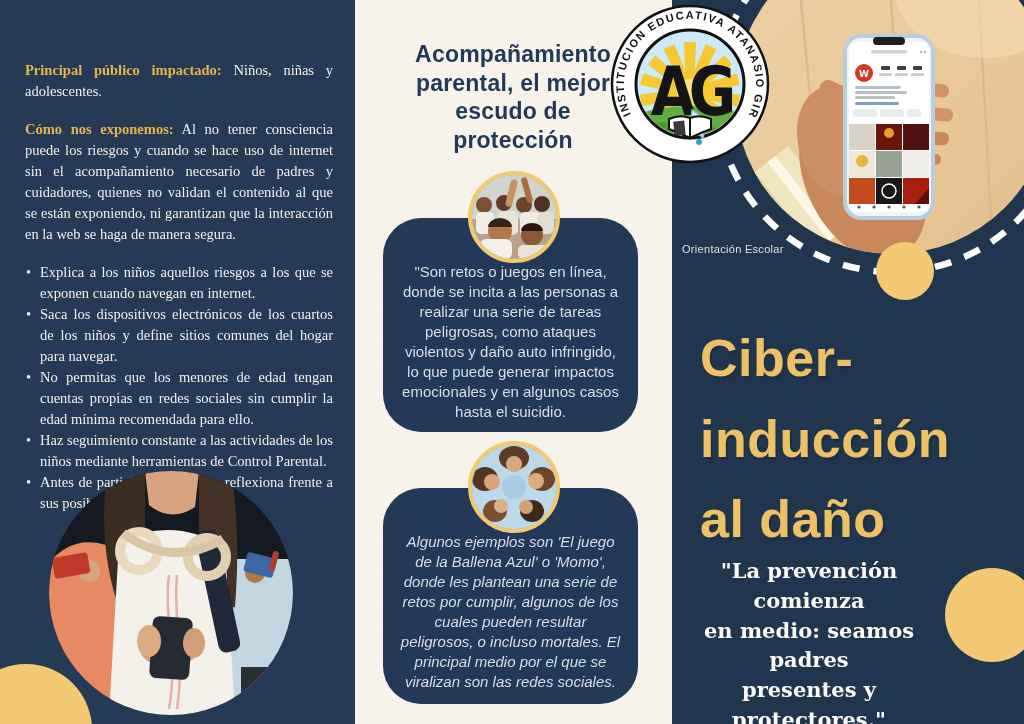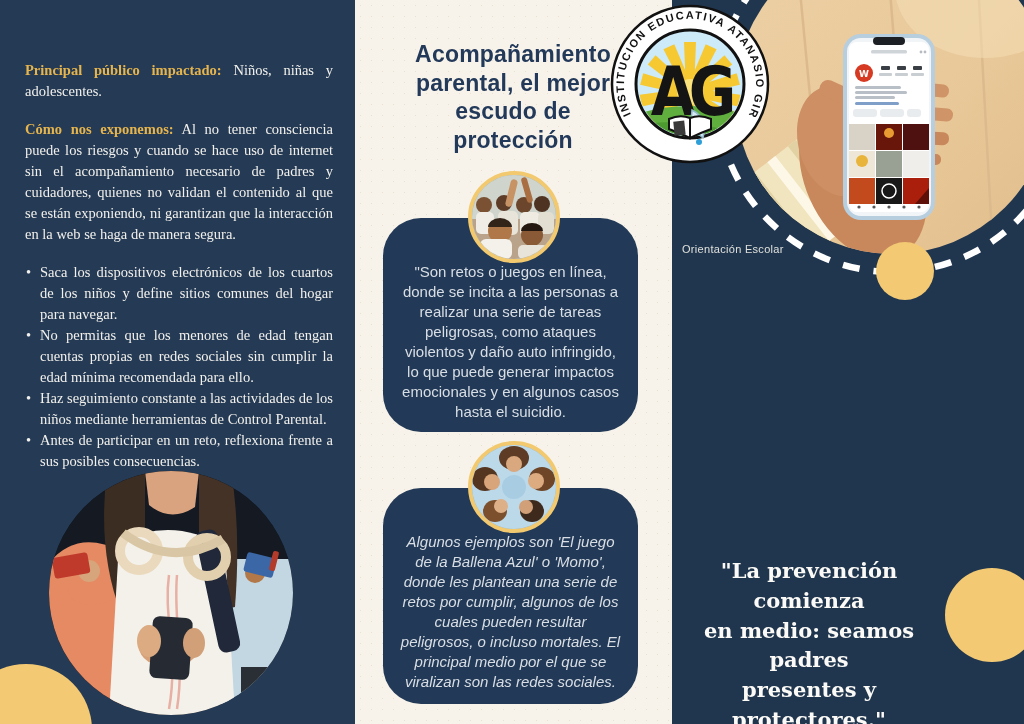--- a/index.html
+++ b/index.html
@@ -46,20 +46,21 @@
     <div class="lp-text">
       <p>
         <b class="gold">Principal público impactado:</b>
         <span>Niños, niñas y adolescentes.</span>
       </p>
       <p>
         <b class="gold">Cómo nos exponemos:</b>
         <span>Al no tener consciencia puede los riesgos y cuando se hace uso de internet sin el acompañamiento necesario de padres y cuidadores, quienes no validan el contenido al que se están exponiendo, ni garantizan que la interacción en la web se haga de manera segura.</span>
       </p>
       <ul class="lp-bullets">
+        <li>Explica a los niños aquellos riesgos a los que se exponen cuando navegan en internet.</li>
         <li>Saca los dispositivos electrónicos de los cuartos de los niños y define sitios comunes del hogar para navegar.</li>
         <li>No permitas que los menores de edad tengan cuentas propias en redes sociales sin cumplir la edad mínima recomendada para ello.</li>
         <li>Haz seguimiento constante a las actividades de los niños mediante herramientas de Control Parental.</li>
         <li>Antes de participar en un reto, reflexiona frente a sus posibles consecuencias.</li>
       </ul>
     </div>
 
     <div class="teen-photo">
       <svg width="244" height="244" viewBox="0 0 244 244">
         <rect width="244" height="244" fill="#141922"></rect>
@@ -228,20 +229,25 @@
 
     <svg class="dash-layer" width="352" height="724" viewBox="0 0 352 724">
       <circle cx="221" cy="96" r="176" fill="none" stroke="#ffffff" stroke-width="6.5" stroke-dasharray="17 14"></circle>
     </svg>
 
     <div class="dot-small"></div>
     <div class="dot-big"></div>
 
     <div class="rp-label">Orientación Escolar</div>
 
+    <h1 class="rp-title">
+      <div>Ciber-</div>
+      <div>inducción</div>
+      <div>al daño</div>
+    </h1>
 
     <blockquote class="rp-quote">
       <div>"La prevención comienza</div>
       <div>en medio: seamos padres</div>
       <div>presentes y protectores."</div>
     </blockquote>
   </div>
 
   <svg class="school-logo" width="160" height="160" viewBox="-80 -80 160 160">
     <defs>

